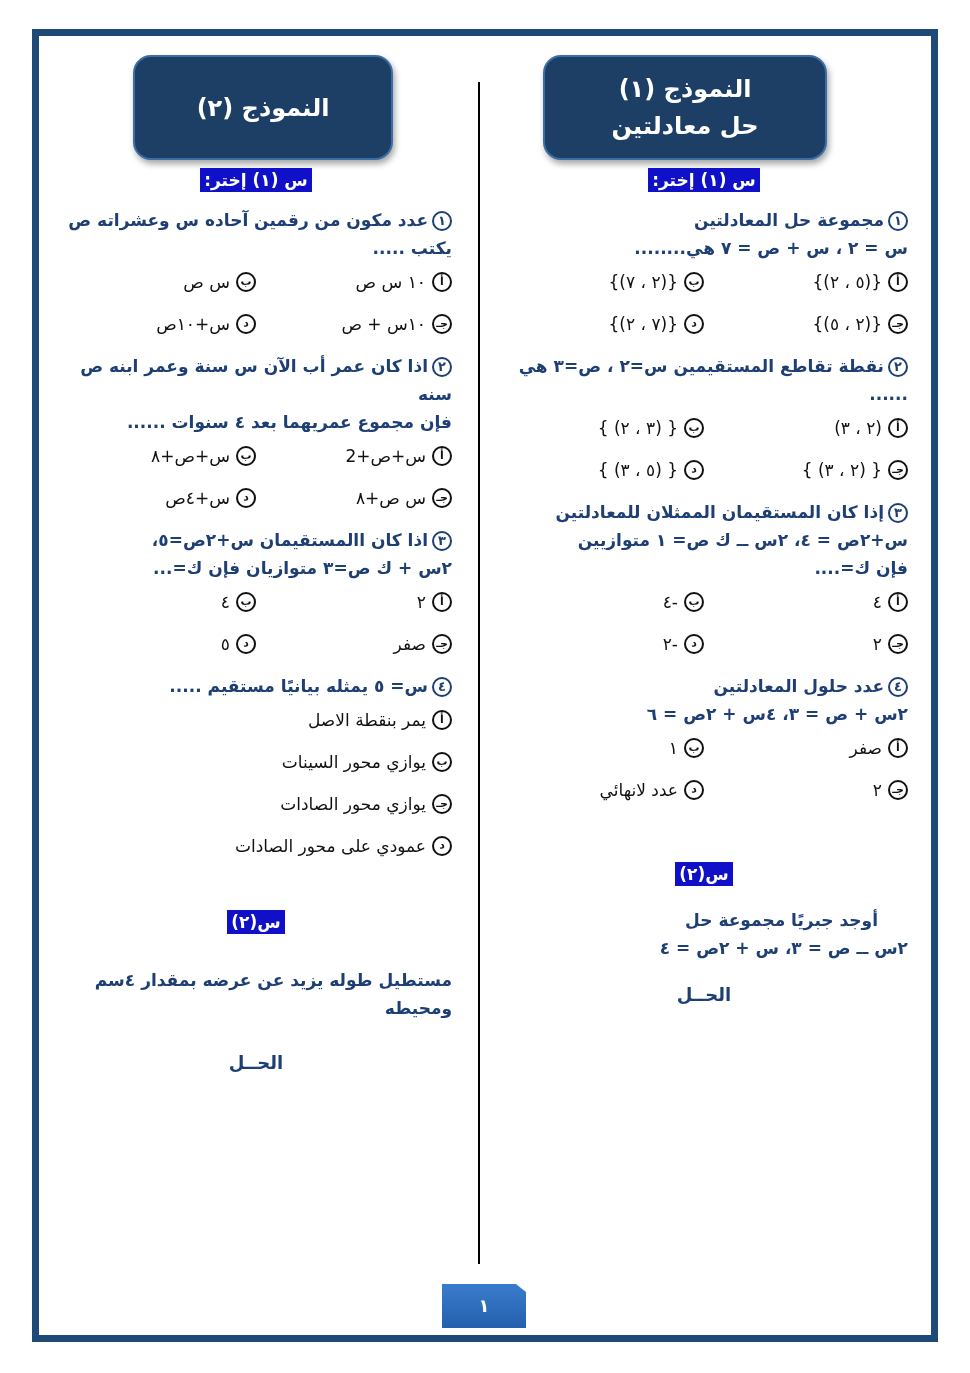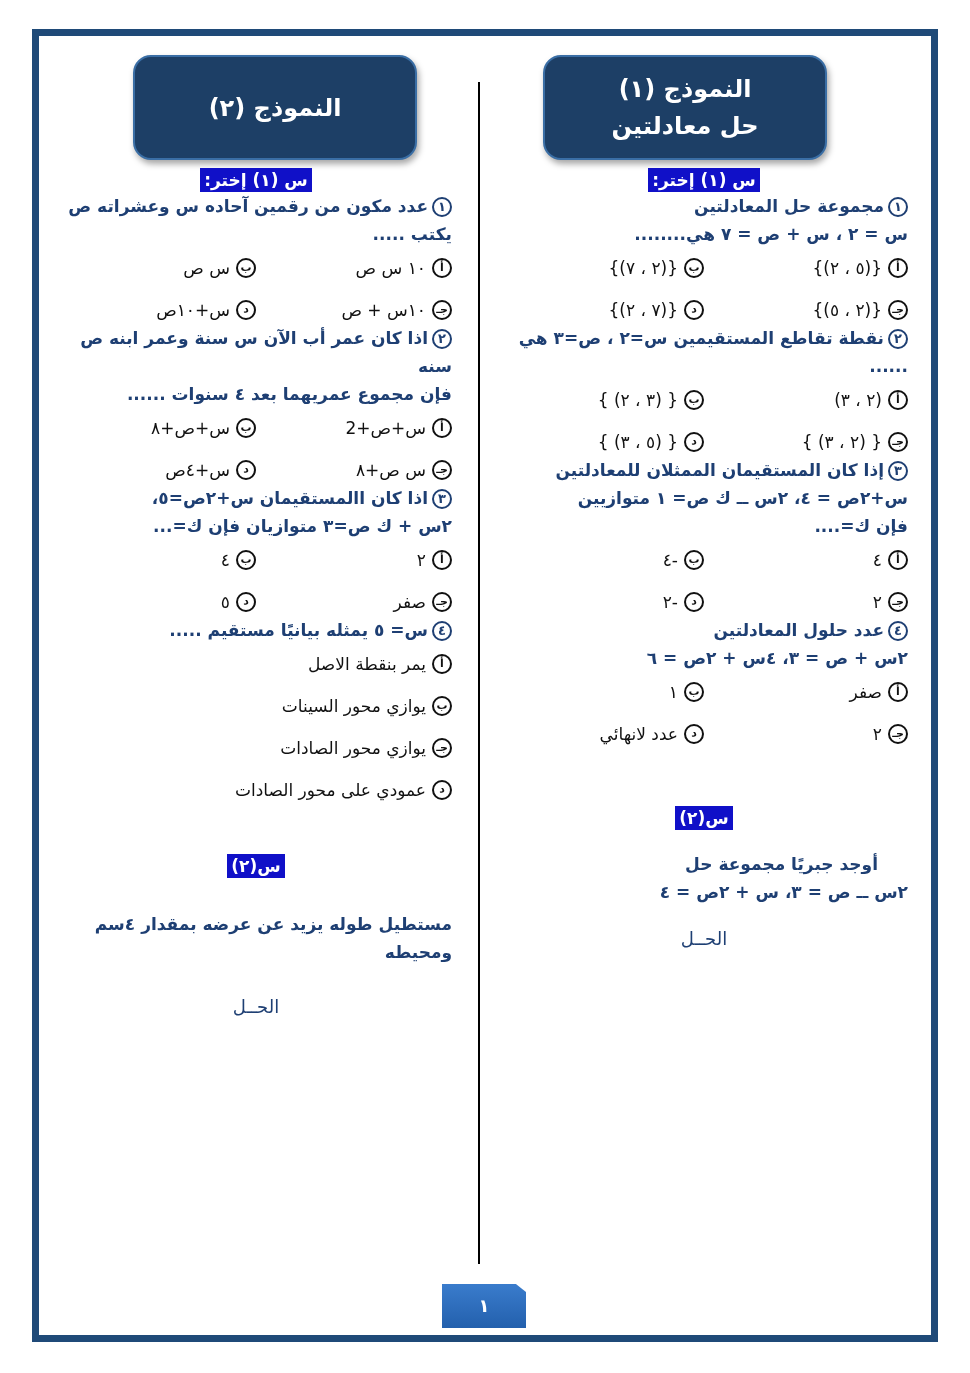--- a/index.html
+++ b/index.html
@@ -18,46 +18,46 @@
     position: absolute; height: 105px; background: #1d3f66;
     border-radius: 18px; box-shadow: 2px 4px 6px rgba(0,0,0,0.35);
     border: 2px solid #3a6ea5;
     color: #fff; text-align: center; font-weight: bold;
     display: flex; flex-direction: column; justify-content: center; align-items: center;
     font-family: "DejaVu Sans", sans-serif;
   }
   .header-box .l1 { font-size: 24px; line-height: 36px; }
   .header-box .l2 { font-size: 24px; line-height: 38px; }
   .hb-right { left: 543px; top: 55px; width: 284px; }
-  .hb-left { left: 133px; top: 55px; width: 284px; }
+  .hb-left { left: 133px; top: 55px; width: 260px; }
 
   .col { position: absolute; direction: rtl; }
   .col-right { left: 500px; width: 408px; top: 168px; }
   .col-left { left: 60px; width: 392px; top: 168px; }
 
   .tag {
     display: inline-block; background: #1010c8; color: #fff;
     font-size: 17px; font-weight: bold; padding: 0 4px; line-height: 24px;
   }
   .tag-row { text-align: center; }
 
-  .q { }
+  .q { margin-top: 14px; }
   .q-text { color: #1e3f73; font-weight: bold; font-size: 17px; line-height: 28px; text-align: right; }
   .num {
     display: inline-block; width: 20px; height: 20px; border: 2px solid #1e3f73; border-radius: 50%;
     font-size: 13px; line-height: 16px; text-align: center; margin-left: 4px; vertical-align: middle;
   }
   .opts { display: grid; grid-template-columns: 1fr 1fr; row-gap: 14px; margin-top: 6px; }
   .opts.single { grid-template-columns: 1fr; }
   .opt { font-size: 17px; color: #111; line-height: 28px; display: flex; align-items: center; gap: 6px; }
   .circ {
     display: inline-block; width: 20px; height: 20px; border: 2px solid #111; border-radius: 50%;
     font-size: 11px; line-height: 16px; text-align: center; font-weight: bold; flex: 0 0 auto;
   }
-  .sol { text-align: center; color: #1e3f73; font-weight: normal; font-size: 18px; }
+  .sol { text-align: center; color: #1e3f73; font-weight: bold; font-size: 18px; }
 
   .page-num {
     position: absolute; left: 442px; top: 1284px; width: 84px; height: 44px;
     background: linear-gradient(#3a7ccc, #2360ad); color: #fff; font-weight: bold; font-size: 18px;
     text-align: center; line-height: 44px;
     clip-path: polygon(0 0, 88% 0, 100% 18%, 100% 100%, 0 100%);
     box-shadow: 2px 2px 4px rgba(0,0,0,0.4);
   }
 </style>
 </head>

